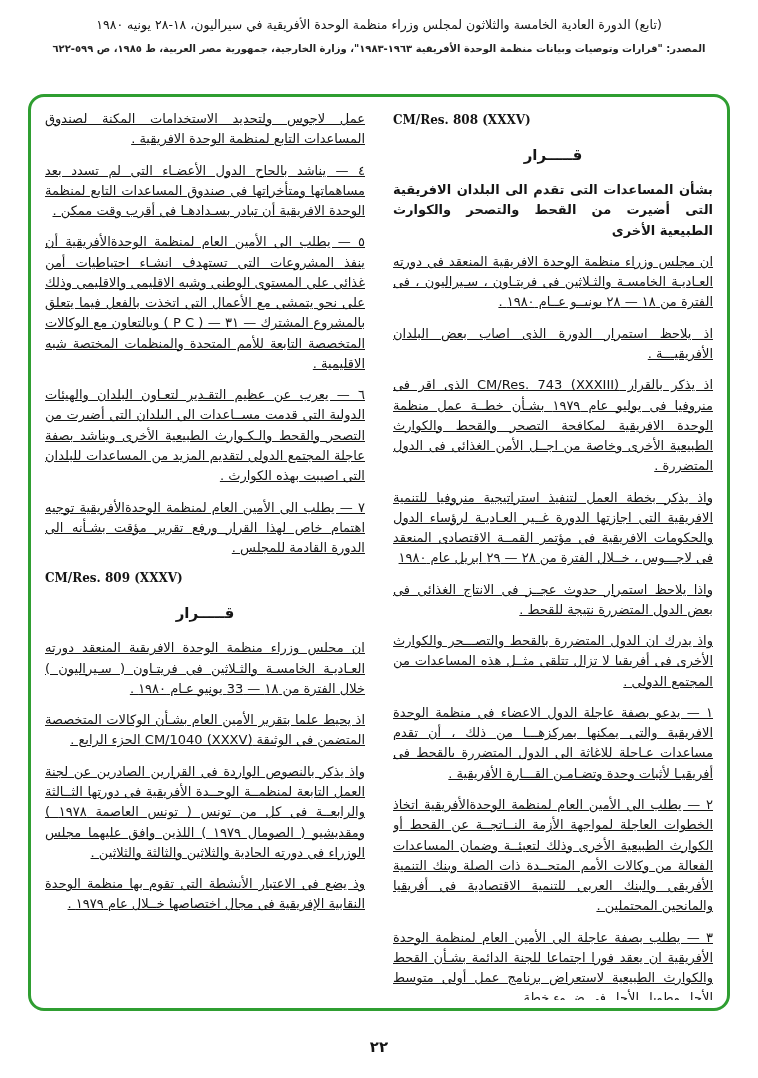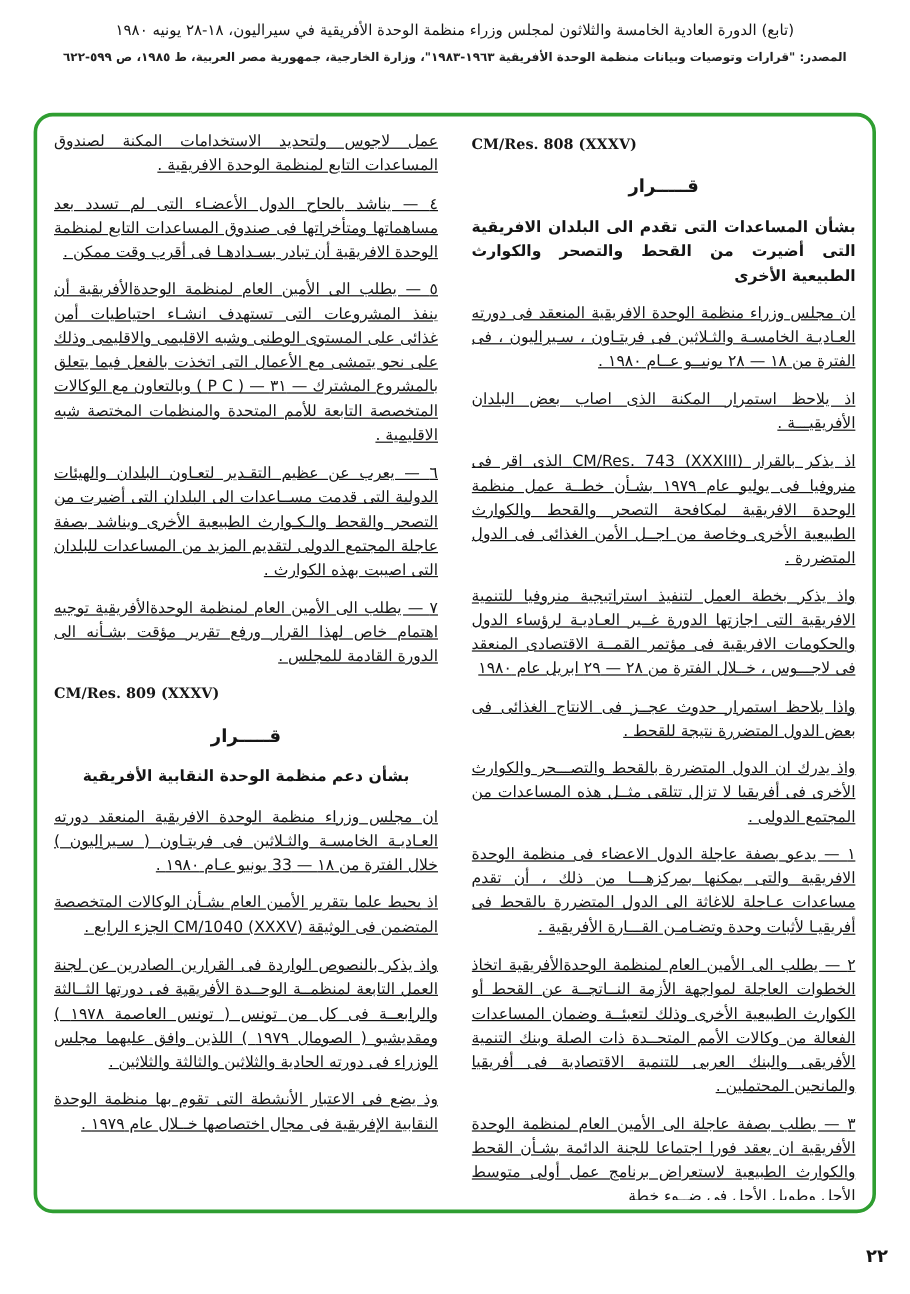--- a/index.html
+++ b/index.html
@@ -44,59 +44,58 @@
     direction:ltr; text-align:left;
     font-family:"DejaVu Serif","DejaVu Sans",serif;
     font-weight:bold; font-size:12px;
     margin:2px 0 14px 0;
   }
   .title { text-align:center; font-weight:bold; font-size:15px; margin:4px 0 13px 0; }
   .subject { font-weight:bold; text-align:justify; }
   .subject_center { font-weight:bold; text-align:center; margin-bottom:13px; }
 
   .pagenum {
-    position:absolute; bottom:22px; left:0; right:18px;
-    text-align:right; font-size:15px; font-weight:bold;
+    position:absolute; bottom:22px; left:0; right:0;
+    text-align:center; font-size:15px; font-weight:bold;
   }
 </style>
 </head>
 <body>
 
 <div class="page">
 
   <div class="header">
     <div class="header-line1">(تابع) الدورة العادية الخامسة والثلاثون لمجلس وزراء منظمة الوحدة الأفريقية في سيراليون، ١٨-٢٨ يونيه ١٩٨٠</div>
     <div class="header-line2">المصدر: "قرارات وتوصيات وبيانات منظمة الوحدة الأفريقية ١٩٦٣-١٩٨٣"، وزارة الخارجية، جمهورية مصر العربية، ط ١٩٨٥، ص ٥٩٩-٦٢٢</div>
   </div>
 
   <div class="content-frame" style="border-color: rgb(47, 158, 49);">
     <div class="cols">
       <div class="col" id="col-right">
           <div class="block res">CM/Res. 808 (XXXV)</div>
           <div class="block title">قـــــرار</div>
           <div class="block subject">بشأن المساعدات التى تقدم الى البلدان الافريقية التى أضيرت من القحط والتصحر والكوارث الطبيعية الأخرى</div>
           <div class="block para">ان مجلس وزراء منظمة الوحدة الافريقية المنعقد فى دورته العـاديـة الخامسـة والثـلاثين فى فريتـاون ، سـيراليون ، فى الفترة من ١٨ — ٢٨ يونيــو عــام ١٩٨٠ .</div>
-          <div class="block para">اذ يلاحظ استمرار المكنة الذى اصاب بعض البلدان الأفريقيـــة .</div>
+          <div class="block para">اذ يلاحظ استمرار الدورة الذى اصاب بعض البلدان الأفريقيـــة .</div>
           <div class="block para">اذ يذكر بالقرار CM/Res. 743 (XXXIII) الذى اقر فى منروفيا فى يوليو عام ١٩٧٩ بشـأن خطــة عمل منظمة الوحدة الافريقية لمكافحة التصحر والقحط والكوارث الطبيعية الأخرى وخاصة من اجــل الأمن الغذائى فى الدول المتضررة .</div>
           <div class="block para">واذ يذكر بخطة العمل لتنفيذ استراتيجية منروفيا للتنمية الافريقية التى اجازتها الدورة غــير العـاديـة لرؤساء الدول والحكومات الافريقية فى مؤتمر القمــة الاقتصادى المنعقد فى لاجـــوس ، خــلال الفترة من ٢٨ — ٢٩ ابريل عام ١٩٨٠</div>
           <div class="block para">واذا يلاحظ استمرار حدوث عجــز فى الانتاج الغذائى فى بعض الدول المتضررة نتيجة للقحط .</div>
           <div class="block para">واذ يدرك ان الدول المتضررة بالقحط والتصـــحر والكوارث الأخرى فى أفريقيا لا تزال تتلقى مثــل هذه المساعدات من المجتمع الدولى .</div>
           <div class="block para">١ — يدعو بصفة عاجلة الدول الاعضاء فى منظمة الوحدة الافريقية والتى يمكنها بمركزهـــا من ذلك ، أن تقدم مساعدات عـاجلة للاغاثة الى الدول المتضررة بالقحط فى أفريقيـا لأثبات وحدة وتضـامـن القـــارة الأفريقية .</div>
           <div class="block para">٢ — يطلب الى الأمين العام لمنظمة الوحدةالأفريقية اتخاذ الخطوات العاجلة لمواجهة الأزمة النــاتجــة عن القحط أو الكوارث الطبيعية الأخرى وذلك لتعبئــة وضمان المساعدات الفعالة من وكالات الأمم المتحــدة ذات الصلة وبنك التنمية الأفريقى والبنك العربى للتنمية الاقتصادية فى أفريقيا والمانحين المحتملين .</div>
           <div class="block para">٣ — يطلب بصفة عاجلة الى الأمين العام لمنظمة الوحدة الأفريقية ان يعقد فورا اجتماعا للجنة الدائمة بشـأن القحط والكوارث الطبيعية لاستعراض برنامج عمل أولى متوسط الأجل وطويل الأجل فى ضــوء خطة</div>
         </div>
       <div class="col" id="col-left">
           <div class="block para">عمل لاجوس ولتحديد الاستخدامات المكنة لصندوق المساعدات التابع لمنظمة الوحدة الافريقية .</div>
           <div class="block para">٤ — يناشد بالحاح الدول الأعضـاء التى لم تسدد بعد مساهماتها ومتأخراتها فى صندوق المساعدات التابع لمنظمة الوحدة الافريقية أن تبادر بسـدادهـا فى أقرب وقت ممكن .</div>
           <div class="block para">٥ — يطلب الى الأمين العام لمنظمة الوحدةالأفريقية أن ينفذ المشروعات التى تستهدف انشـاء احتياطيات أمن غذائى على المستوى الوطنى وشبه الاقليمى والاقليمى وذلك على نحو يتمشى مع الأعمال التى اتخذت بالفعل فيما يتعلق بالمشروع المشترك — ٣١ — ( P C ) وبالتعاون مع الوكالات المتخصصة التابعة للأمم المتحدة والمنظمات المختصة شبه الاقليمية .</div>
           <div class="block para">٦ — يعرب عن عظيم التقـدير لتعـاون البلدان والهيئات الدولية التى قدمت مســاعدات الى البلدان التى أضيرت من التصحر والقحط والـكـوارث الطبيعية الأخرى ويناشد بصفة عاجلة المجتمع الدولى لتقديم المزيد من المساعدات للبلدان التى اصيبت بهذه الكوارث .</div>
           <div class="block para">٧ — يطلب الى الأمين العام لمنظمة الوحدةالأفريقية توجيه اهتمام خاص لهذا القرار ورفع تقرير مؤقت بشـأنه الى الدورة القادمة للمجلس .</div>
           <div class="block res">CM/Res. 809 (XXXV)</div>
           <div class="block title">قـــــرار</div>
-          <div class="block subject_center">بشأن دعم منظمة الوحدة النقابية الأفريقية</div>
           <div class="block para">ان مجلس وزراء منظمة الوحدة الافريقية المنعقد دورته العـاديـة الخامسـة والثـلاثين فى فريتـاون ( سـيراليون ) خلال الفترة من ١٨ — 33 يونيو عـام ١٩٨٠ .</div>
           <div class="block para">اذ يحيط علما بتقرير الأمين العام بشـأن الوكالات المتخصصة المتضمن فى الوثيقة CM/1040 (XXXV) الجزء الرابع .</div>
           <div class="block para">واذ يذكر بالنصوص الواردة فى القرارين الصادرين عن لجنة العمل التابعة لمنظمــة الوحــدة الأفريقية فى دورتها الثــالثة والرابعــة فى كل من تونس ( تونس العاصمة ١٩٧٨ ) ومقديشيو ( الصومال ١٩٧٩ ) اللذين وافق عليهما مجلس الوزراء فى دورته الحادية والثلاثين والثالثة والثلاثين .</div>
           <div class="block para">وذ يضع فى الاعتبار الأنشطة التى تقوم بها منظمة الوحدة النقابية الإفريقية فى مجال اختصاصها خــلال عام ١٩٧٩ .</div>
         </div>
     </div>
   </div>
 
   <div class="pagenum">٢٢</div>
 

